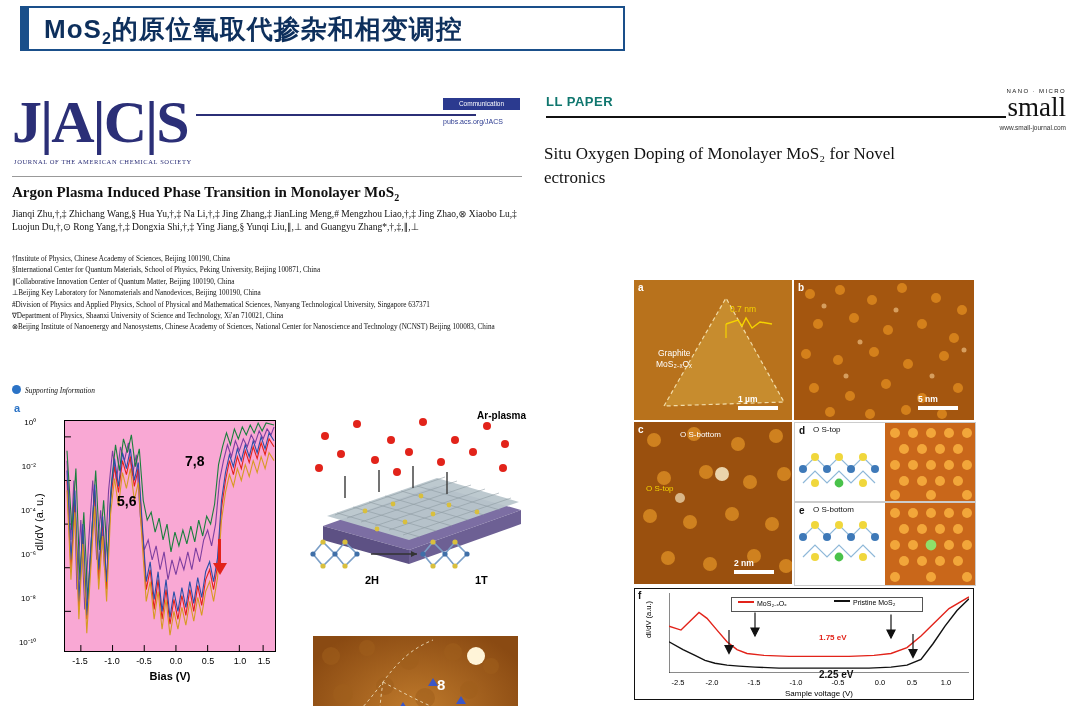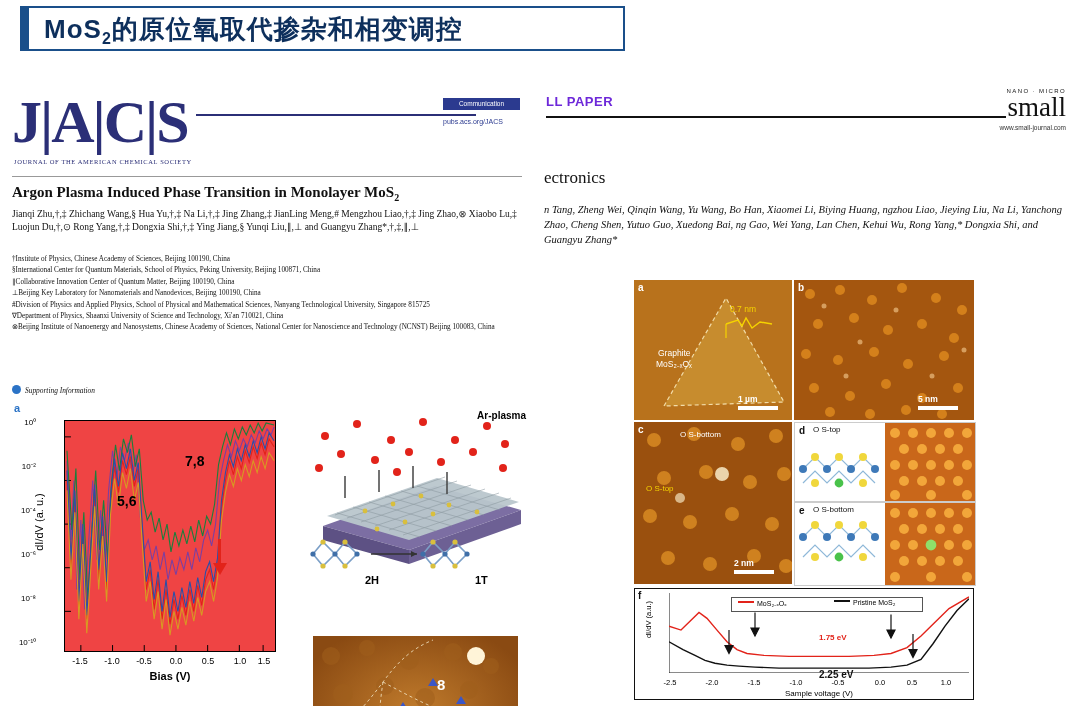--- a/index.html
+++ b/index.html
@@ -27,21 +27,21 @@
   .affils{position:absolute;left:12px;top:174px;width:512px;font-size:7.2px;color:#111;line-height:10.4px;font-family:Liberation Serif, serif;}
   .affils div{margin-bottom:1px;}
   .si-row{position:absolute;left:12px;top:305px;font-size:7.4px;font-style:italic;color:#111;font-family:"Liberation Serif",serif;}
   .si-dot{display:inline-block;width:9px;height:9px;border-radius:50%;background:#2b73c6;vertical-align:-1px;margin-right:4px;}
 
   
   .lbl-a{position:absolute;left:14px;top:322px;font-size:11px;font-weight:bold;color:#2b73c6;}
 
   
   #sts-plot{position:absolute;left:18px;top:332px;width:280px;height:290px;background:#fff;}
-  #sts-frame{position:absolute;left:46px;top:8px;width:212px;height:232px;border:1.2px solid #000;box-sizing:border-box;background:#ef4444;overflow:hidden;}
+  #sts-frame{position:absolute;left:46px;top:8px;width:212px;height:232px;border:1.2px solid #000;box-sizing:border-box;background:#f9a8d4;overflow:hidden;}
   .sts-curve{position:absolute;left:0;top:0;width:100%;height:100%;}
   .ytick-lbl{position:absolute;right:262px;font-size:8px;color:#000;text-align:right;width:40px;}
   .xtick-lbl{position:absolute;font-size:9px;color:#000;text-align:center;width:36px;}
   #sts-ylabel{position:absolute;left:-44px;top:104px;width:130px;font-size:11px;text-align:center;transform:rotate(-90deg);transform-origin:center;}
   #sts-xlabel{position:absolute;left:46px;top:258px;width:212px;text-align:center;font-size:11px;font-weight:bold;}
   .ann-78{position:absolute;left:120px;top:32px;font-size:14px;font-weight:bold;color:#000;}
   .ann-56{position:absolute;left:52px;top:72px;font-size:14px;font-weight:bold;color:#000;}
   .red-arrow{position:absolute;left:148px;top:118px;width:0;height:0;}
   .red-arrow .shaft{position:absolute;left:5px;top:0;width:3px;height:28px;background:#e2231a;}
   .red-arrow .head{position:absolute;left:0px;top:24px;width:0;height:0;border-left:7px solid transparent;border-right:7px solid transparent;border-top:12px solid #e2231a;}
@@ -55,21 +55,21 @@
   
   #stm-img{position:absolute;left:313px;top:556px;width:205px;height:150px;overflow:hidden;background:#8a4a12;}
   .stm-num{position:absolute;color:#fff;font-size:15px;font-weight:bold;}
 
   
   #right-paper{position:absolute;left:538px;top:80px;width:542px;height:626px;background:#fff;overflow:hidden;}
   .small-logo{position:absolute;right:14px;top:8px;text-align:right;}
   .small-nano{font-size:6px;letter-spacing:1.4px;color:#111;}
   .small-word{font-family:"Liberation Serif",serif;font-size:27px;color:#111;line-height:26px;}
   .small-url{position:absolute;right:14px;top:44px;font-size:6.5px;color:#333;}
-  .fullpaper{position:absolute;left:8px;top:14px;font-size:13px;font-weight:bold;color:#6d28d9;letter-spacing:.5px;}
+  .fullpaper{position:absolute;left:8px;top:14px;font-size:13px;font-weight:bold;color:#0f766e;letter-spacing:.5px;}
   .small-hr{position:absolute;left:8px;top:36px;width:460px;height:1.5px;background:#111;}
   .sm-title{position:absolute;left:6px;top:62px;width:500px;font-size:17px;color:#111;font-family:"Liberation Serif",serif;line-height:24px;}
   .sm-authors{position:absolute;left:6px;top:122px;width:520px;font-size:10.5px;font-style:italic;color:#111;line-height:15px;font-family:"Liberation Serif",serif;}
 
   
   #fig-grid{position:absolute;left:96px;top:200px;width:340px;height:420px;}
   .panel{position:absolute;overflow:hidden;}
   .plabel{position:absolute;left:4px;top:2px;font-size:10px;font-weight:bold;color:#fff;z-index:5;}
   .plabel.dark{color:#111;}
   .scalebar{position:absolute;height:4px;background:#fff;}
@@ -110,21 +110,21 @@
     <span>Argon Plasma Induced Phase Transition in Monolayer MoS</span><sub>2</sub>
   </div>
 
   <div class="authors">Jianqi Zhu,†,‡ Zhichang Wang,§ Hua Yu,†,‡ Na Li,†,‡ Jing Zhang,‡ JianLing Meng,# Mengzhou Liao,†,‡ Jing Zhao,⊗ Xiaobo Lu,‡ Luojun Du,†,⊙ Rong Yang,†,‡ Dongxia Shi,†,‡ Ying Jiang,§ Yunqi Liu,∥,⊥ and Guangyu Zhang*,†,‡,∥,⊥</div>
 
   <div class="affils">
     <div>†Institute of Physics, Chinese Academy of Sciences, Beijing 100190, China</div>
     <div>§International Center for Quantum Materials, School of Physics, Peking University, Beijing 100871, China</div>
     <div>∥Collaborative Innovation Center of Quantum Matter, Beijing 100190, China</div>
     <div>⊥Beijing Key Laboratory for Nanomaterials and Nanodevices, Beijing 100190, China</div>
-    <div>#Division of Physics and Applied Physics, School of Physical and Mathematical Sciences, Nanyang Technological University, Singapore 815725</div>
+    <div>#Division of Physics and Applied Physics, School of Physical and Mathematical Sciences, Nanyang Technological University, Singapore 637371</div>
     <div>∇Department of Physics, Shaanxi University of Science and Technology, Xi'an 710021, China</div>
     <div>⊗Beijing Institute of Nanoenergy and Nanosystems, Chinese Academy of Sciences, National Center for Nanoscience and Technology (NCNST) Beijing 100083, China</div>
   </div>
 
   <div class="si-row">
     <span class="si-dot"></span><span>Supporting Information</span>
   </div>
 
   <div class="lbl-a">a</div>
 
@@ -331,24 +331,23 @@
 <div id="right-paper">
   <div class="fullpaper">LL PAPER</div>
   <div class="small-logo">
     <div class="small-nano">NANO · MICRO</div>
     <div class="small-word">small</div>
   </div>
   <div class="small-url">www.small-journal.com</div>
   <div class="small-hr"></div>
 
   <div class="sm-title">
-    <br>
+    <span>Situ Oxygen Doping of Monolayer MoS₂ for Novel</span><br>
     <span>ectronics</span>
   </div>
-  <div class="sm-authors">n Tang, Zheng Wei, Qinqin Wang, Yu Wang, Bo Han, Xiaomei Li, Biying Huang, ngzhou Liao, Jieying Liu, Na Li, Yanchong Zhao, Cheng Shen, Yutuo Guo, Xuedong Bai, ng Gao, Wei Yang, Lan Chen, Kehui Wu, Rong Yang,* Dongxia Shi, and Guangyu Zhang*</div>
 
   <div id="fig-grid">
 
     <div class="panel" style="left:0;top:0;width:158px;height:140px;background:#b06a18;">
       <svg width="158" height="140" viewBox="0 0 158 140">
         <rect width="158" height="140" fill="#b8721c"></rect>
         <polygon points="30,126 92,18 150,122" fill="#c78c2e"></polygon>
         <polygon points="30,126 92,18 150,122" fill="none" stroke="#f2dca8" stroke-width="1.2" stroke-dasharray="4,3"></polygon>
         <path d="M92,44 L104,40 L108,46 L112,38 L118,48 L126,42 L138,44" fill="none" stroke="#f5d300" stroke-width="1.4"></path>
         <line x1="92" y1="44" x2="92" y2="58" stroke="#f5d300" stroke-width="1.2"></line>
@@ -556,21 +555,21 @@
               <polygon points="222,46 218,38 226,38"></polygon>
           </g>
         </svg>
         <div class="legend-box">
           <span class="legend-item" style="left:6px;"><span style="display:inline-block;width:16px;height:2px;background:#e2231a;vertical-align:3px;margin-right:3px;"></span><span>MoS₂₋ₓOₓ</span></span>
           <span class="legend-item" style="left:102px;"><span style="display:inline-block;width:16px;height:2px;background:#111;vertical-align:3px;margin-right:3px;"></span><span>Pristine MoS₂</span></span>
         </div>
         <div class="ev-red">1.75 eV</div>
         <div class="ev-black">2.25 eV</div>
       </div>
-      <div class="f-xlbl" style="left:20px;">-2.5</div>
+      <div class="f-xlbl" style="left:28px;">-2.5</div>
       <div class="f-xlbl" style="left:62px;">-2.0</div>
       <div class="f-xlbl" style="left:104px;">-1.5</div>
       <div class="f-xlbl" style="left:146px;">-1.0</div>
       <div class="f-xlbl" style="left:188px;">-0.5</div>
       <div class="f-xlbl" style="left:230px;">0.0</div>
       <div class="f-xlbl" style="left:262px;">0.5</div>
       <div class="f-xlbl" style="left:296px;">1.0</div>
       <div class="f-xtitle">Sample voltage (V)</div>
     </div>
 

